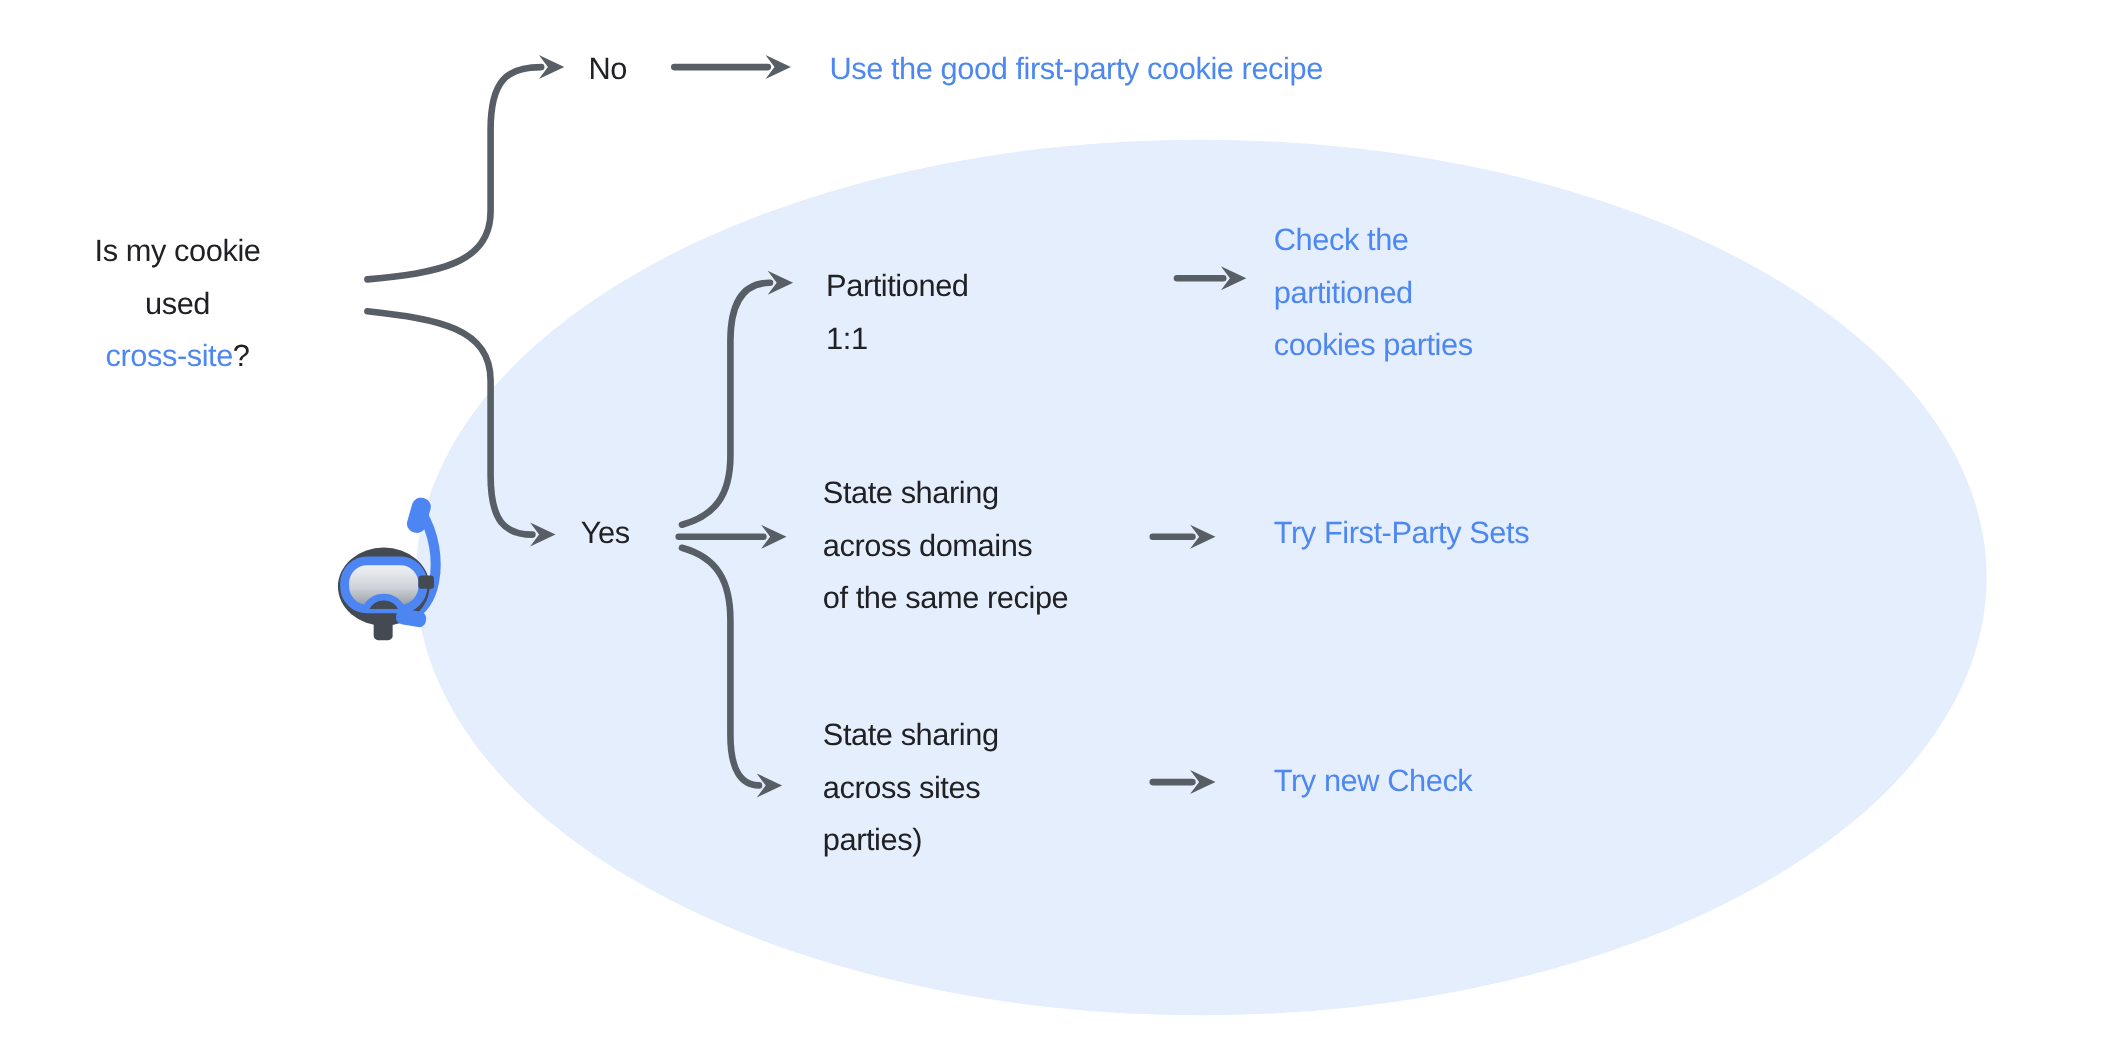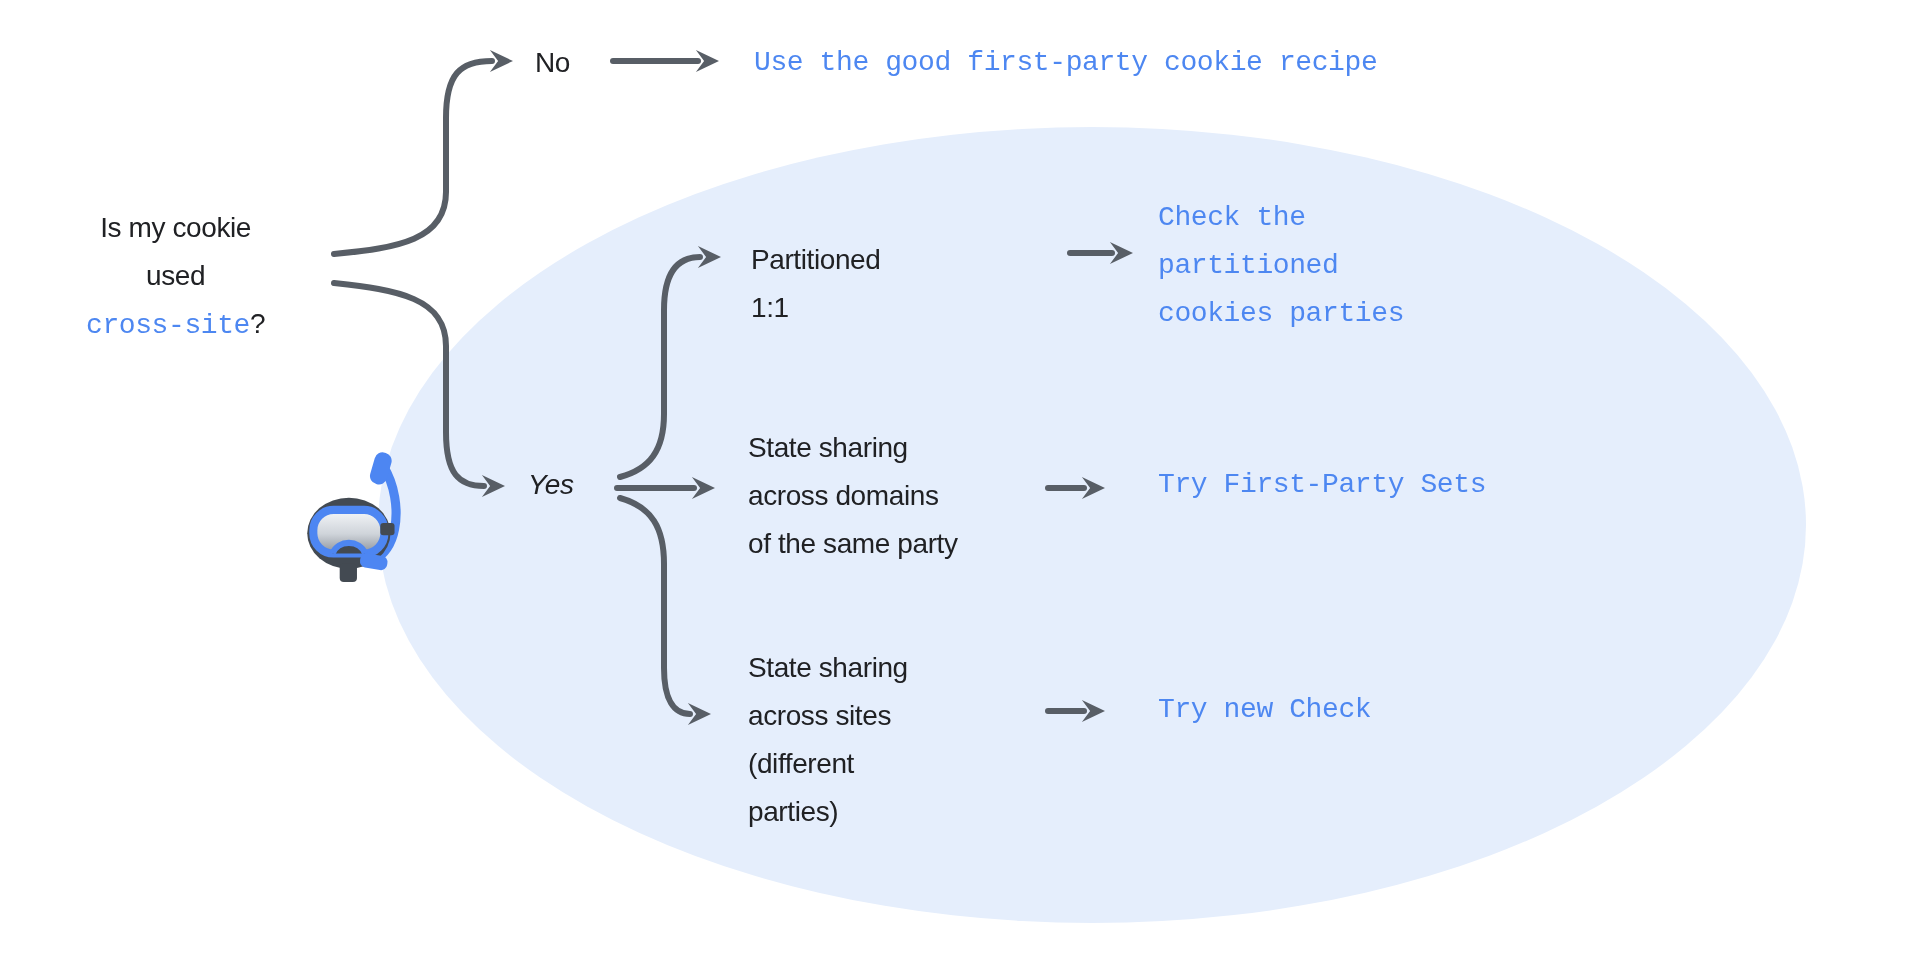--- a/index.html
+++ b/index.html
@@ -16,21 +16,21 @@
     font-family:"Liberation Sans","DejaVu Sans",sans-serif;
     color:var(--text-dark);
   }
   .stage{position:relative;width:1920px;height:960px;}
   .layer{position:absolute;left:0;top:0;width:1920px;height:960px;}
   .label{
     position:absolute;font-size:28px;line-height:48px;letter-spacing:-0.4px;
     white-space:nowrap;color:var(--text-dark);
   }
   .label .ln{display:block;}
-  .link{color:var(--link-blue);cursor:pointer;font-family:Liberation Mono, monospace;}
+  .link{color:var(--link-blue);cursor:pointer;}
   .scope-ellipse{fill:var(--ellipse-fill);}
   .arrow-line{stroke:var(--arrow-gray);stroke-width:6;fill:none;stroke-linecap:round;}
   .arrow-head{fill:var(--arrow-gray);}
   .mask-wrap{position:absolute;left:303px;top:452px;width:112px;height:132px;}
 </style>
 </head>
 <body>
 
 <div class="stage">
 
@@ -90,40 +90,39 @@
 
   <div class="label" style="left:86px;top:204px;text-align:center;">
     <span class="ln">Is my cookie</span>
     <span class="ln">used</span>
     <span class="ln"><span class="link">cross-site</span><span>?</span></span>
   </div>
 
   <div class="label" style="left:535px;top:39px;">No</div>
   <div class="label link" style="left:754px;top:39px;">Use the good first-party cookie recipe</div>
 
-  <div class="label" style="left:528px;top:461px;font-style:italic;">Yes</div>
+  <div class="label" style="left:528px;top:461px;">Yes</div>
 
   <div class="label" style="left:751px;top:236px;">
     <span class="ln">Partitioned</span>
     <span class="ln">1:1</span>
   </div>
   <div class="label link" style="left:1158px;top:194px;">
     <span class="ln">Check the</span>
     <span class="ln">partitioned</span>
     <span class="ln">cookies parties</span>
   </div>
 
   <div class="label" style="left:748px;top:424px;">
     <span class="ln">State sharing</span>
     <span class="ln">across domains</span>
-    <span class="ln">of the same party</span>
+    <span class="ln">of the same recipe</span>
   </div>
   <div class="label link" style="left:1158px;top:461px;">Try First-Party Sets</div>
 
   <div class="label" style="left:748px;top:644px;">
     <span class="ln">State sharing</span>
     <span class="ln">across sites</span>
-    <span class="ln">(different</span>
     <span class="ln">parties)</span>
   </div>
   <div class="label link" style="left:1158px;top:686px;">Try new Check</div>
 
 </div>
 
 </body></html>

